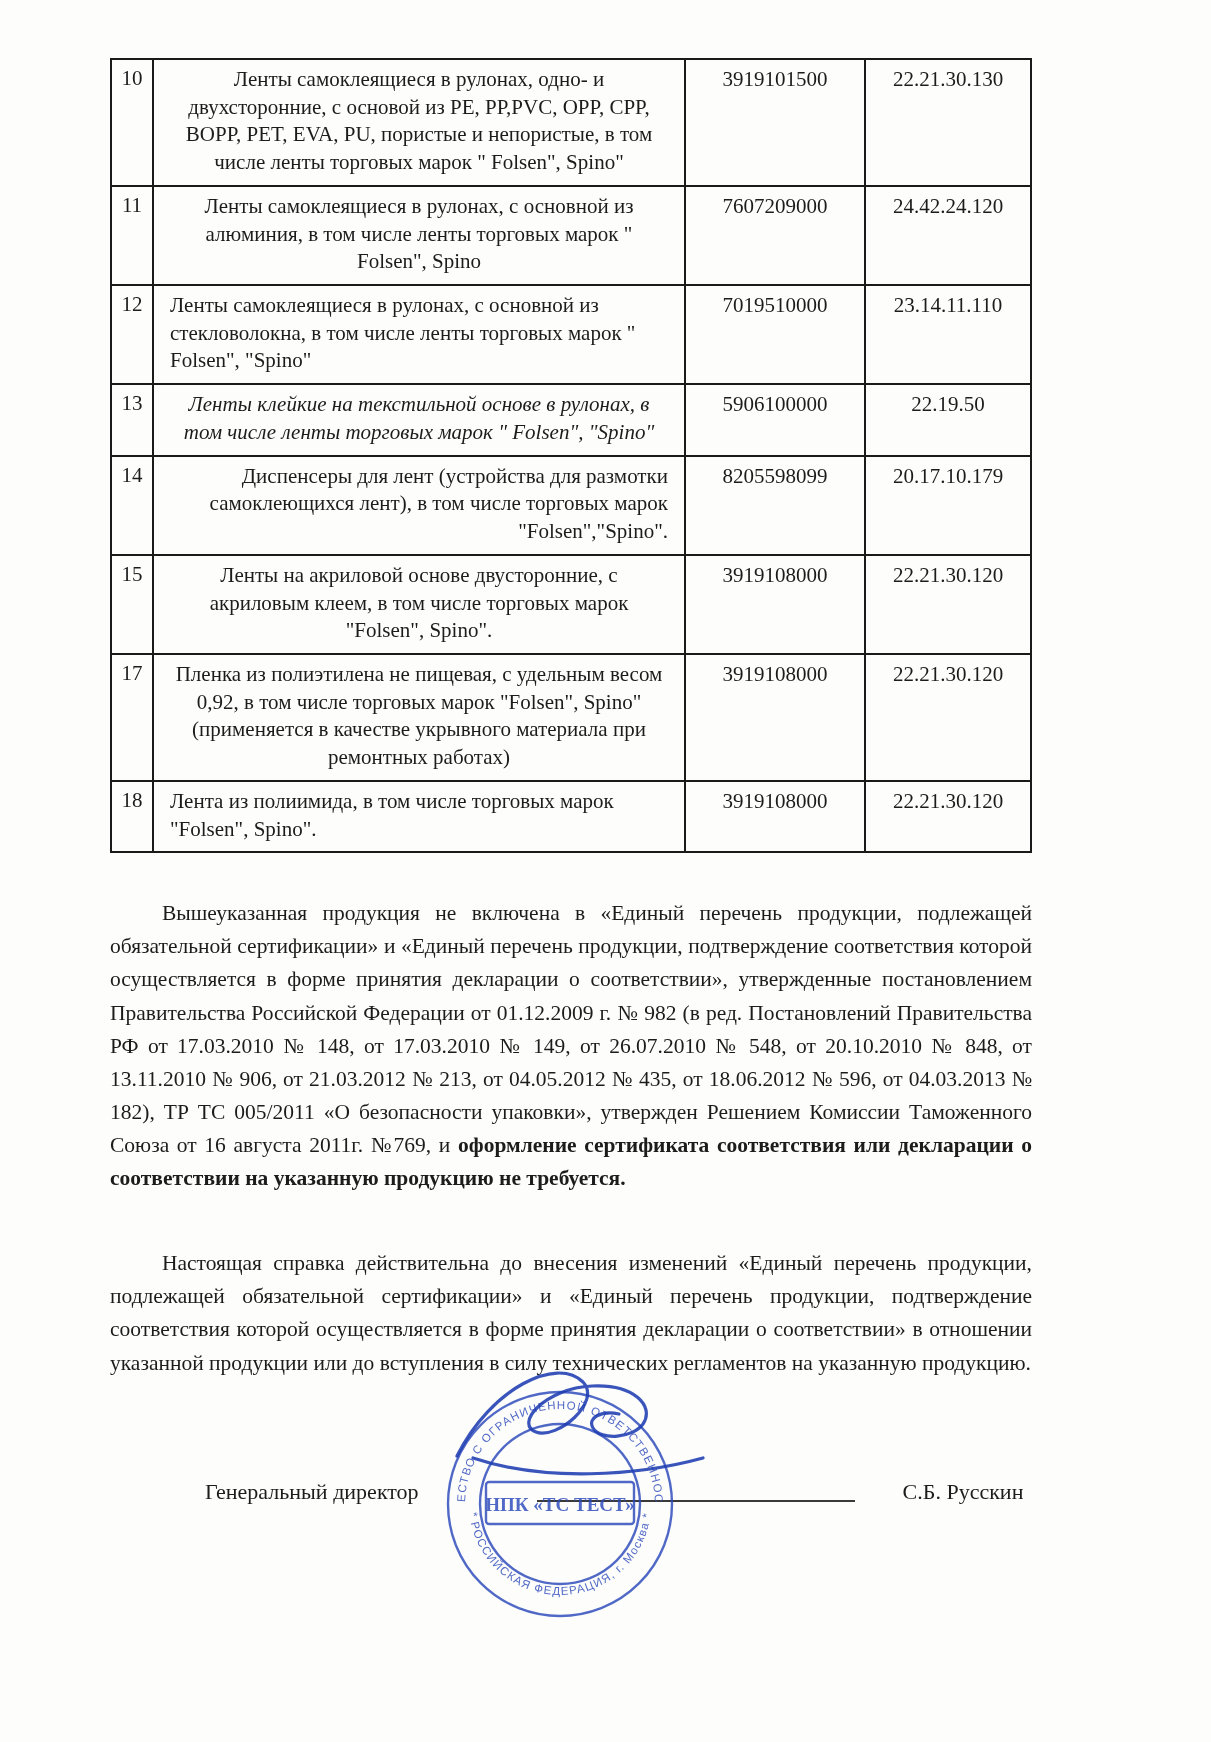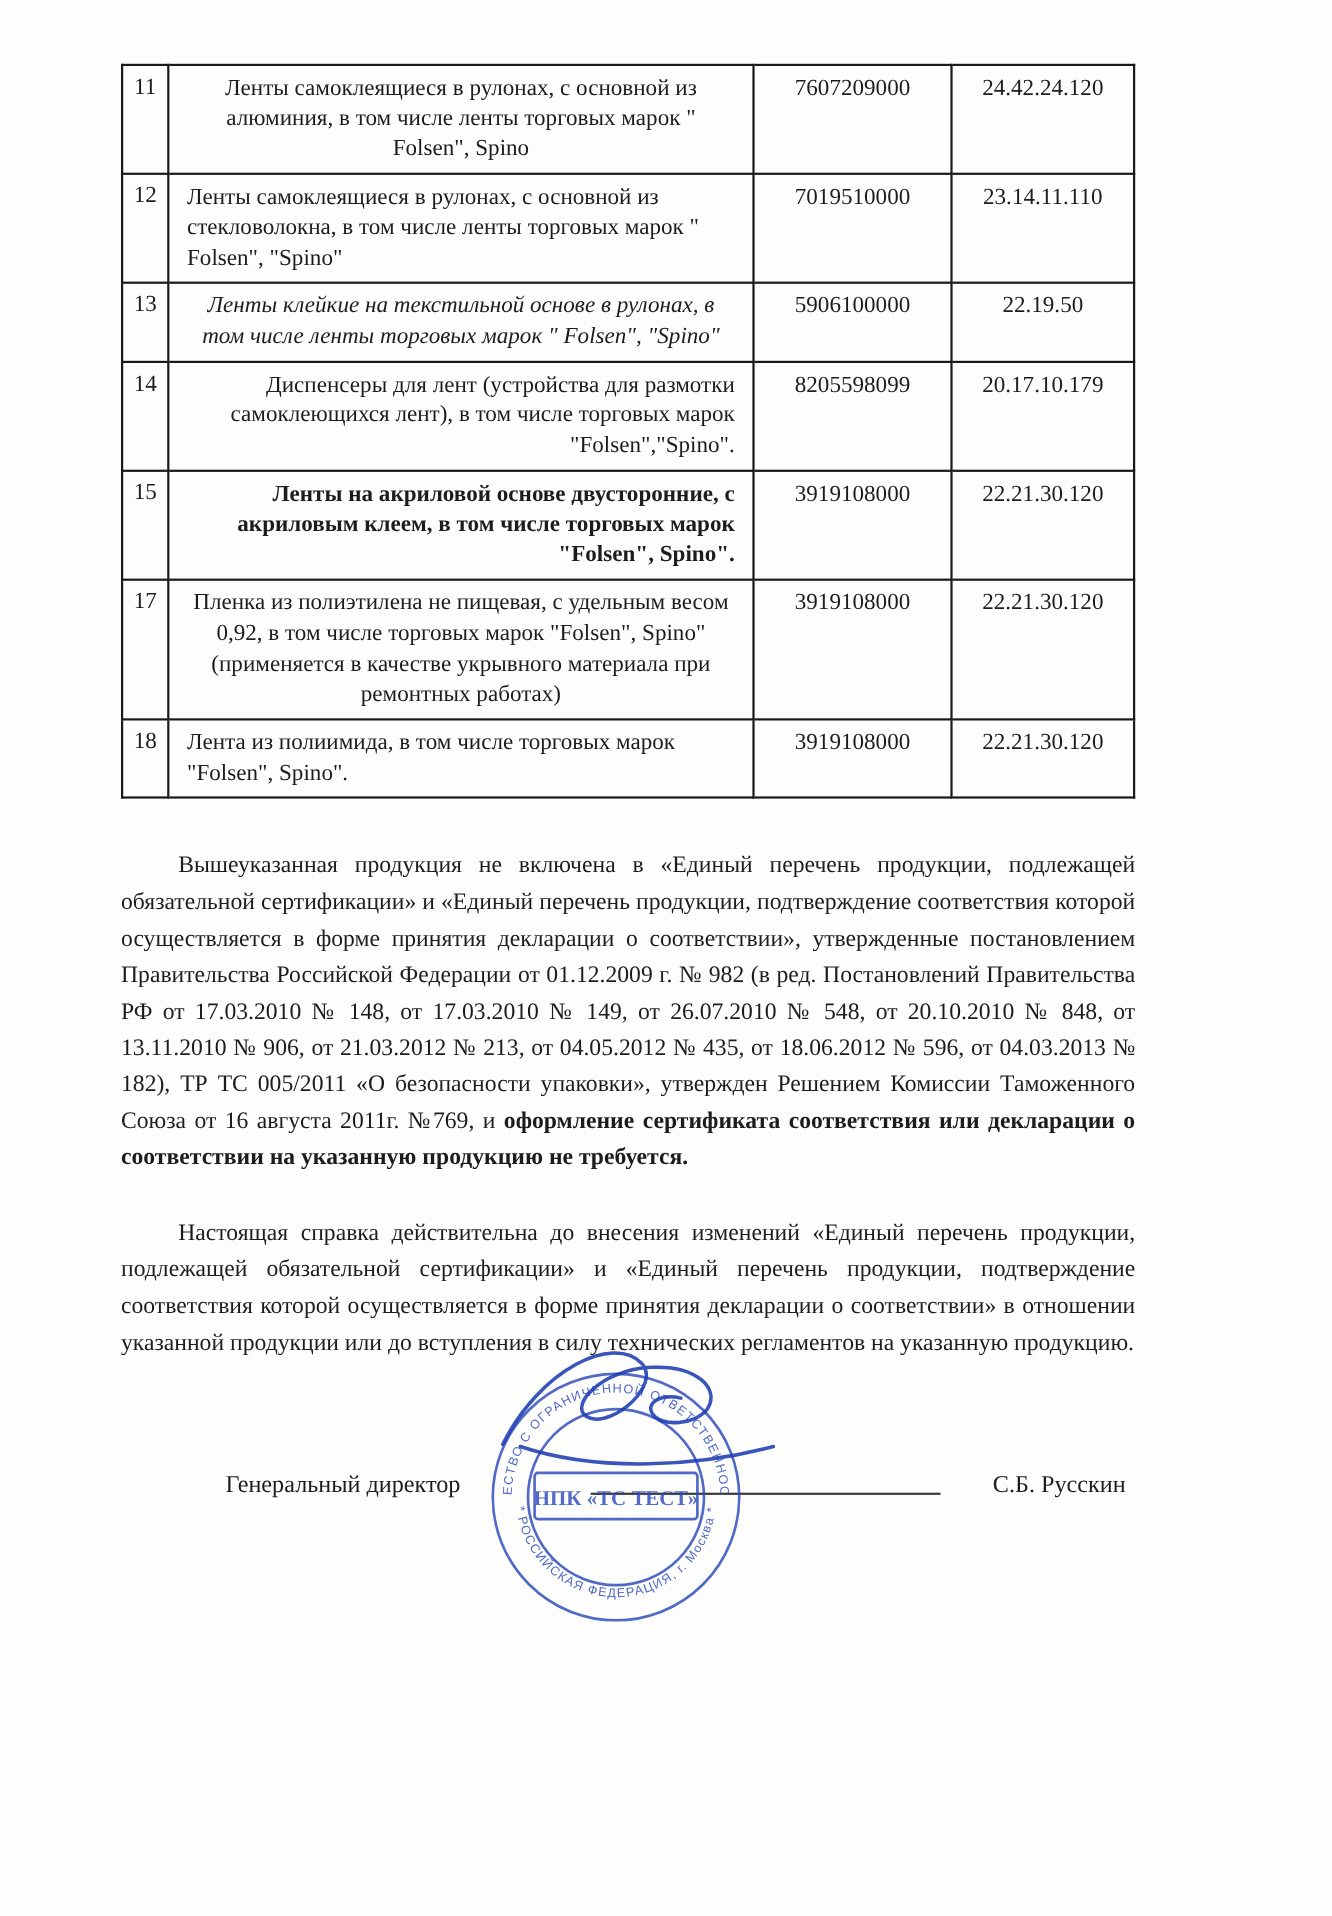--- a/index.html
+++ b/index.html
@@ -35,21 +35,21 @@
   td.okp  { width: 166px; text-align: center; padding: 6px 4px; }
   
   .para {
     width: 922px;
     font-size: 21.5px;
     line-height: 1.54;
     text-align: justify;
     text-indent: 52px;
   }
   .para-1 { margin-top: 44px; }
-  .para-2 { margin-top: 36px; }
+  .para-2 { margin-top: 52px; }
   .para b { font-weight: bold; }
   
   .sig-area { position: relative; margin-top: 96px; width: 922px; }
   .sig-row {
     display: flex;
     align-items: flex-end;
     font-size: 22px;
   }
   .sig-role { margin-left: 95px; white-space: nowrap; text-align: right; }
   .sig-line {
@@ -93,20 +93,26 @@
     opacity: 0.88;
   }
 </style>
 </head>
 <body>
 
 <div class="page">
 
   <table class="product-table">
     <tbody>
+    <tr>
+      <td class="num">10</td>
+      <td class="desc" style="text-align: center;">Ленты самоклеящиеся в рулонах, одно- и двухсторонние, с основой из PE, PP,PVC, OPP, CPP, BOPP, PET, EVA, PU, пористые и непористые, в том числе ленты торговых марок  " Folsen", Spino"</td>
+      <td class="code">3919101500</td>
+      <td class="okp">22.21.30.130</td>
+    </tr>
 
     <tr>
       <td class="num">11</td>
       <td class="desc" style="text-align: center;">Ленты самоклеящиеся  в рулонах, с основной из алюминия, в том числе ленты торговых марок " Folsen", Spino</td>
       <td class="code">7607209000</td>
       <td class="okp">24.42.24.120</td>
     </tr>
 
     <tr>
       <td class="num">12</td>
@@ -124,21 +130,21 @@
 
     <tr>
       <td class="num">14</td>
       <td class="desc" style="text-align: right;">Диспенсеры для лент (устройства для размотки самоклеющихся лент), в том числе торговых марок "Folsen","Spino".</td>
       <td class="code">8205598099</td>
       <td class="okp">20.17.10.179</td>
     </tr>
 
     <tr>
       <td class="num">15</td>
-      <td class="desc" style="text-align: right; font-weight: bold;">Ленты на акриловой основе двусторонние, с акриловым клеем, в том числе торговых марок "Folsen", Spino".</td>
+      <td class="desc" style="text-align: center;">Ленты на акриловой основе двусторонние, с акриловым клеем, в том числе торговых марок "Folsen", Spino".</td>
       <td class="code">3919108000</td>
       <td class="okp">22.21.30.120</td>
     </tr>
 
 
     <tr>
       <td class="num">17</td>
       <td class="desc" style="text-align: center;">Пленка из полиэтилена не пищевая, с удельным весом 0,92, в том числе торговых марок  "Folsen", Spino"(применяется в качестве укрывного материала при ремонтных работах)</td>
       <td class="code">3919108000</td>
       <td class="okp">22.21.30.120</td>

